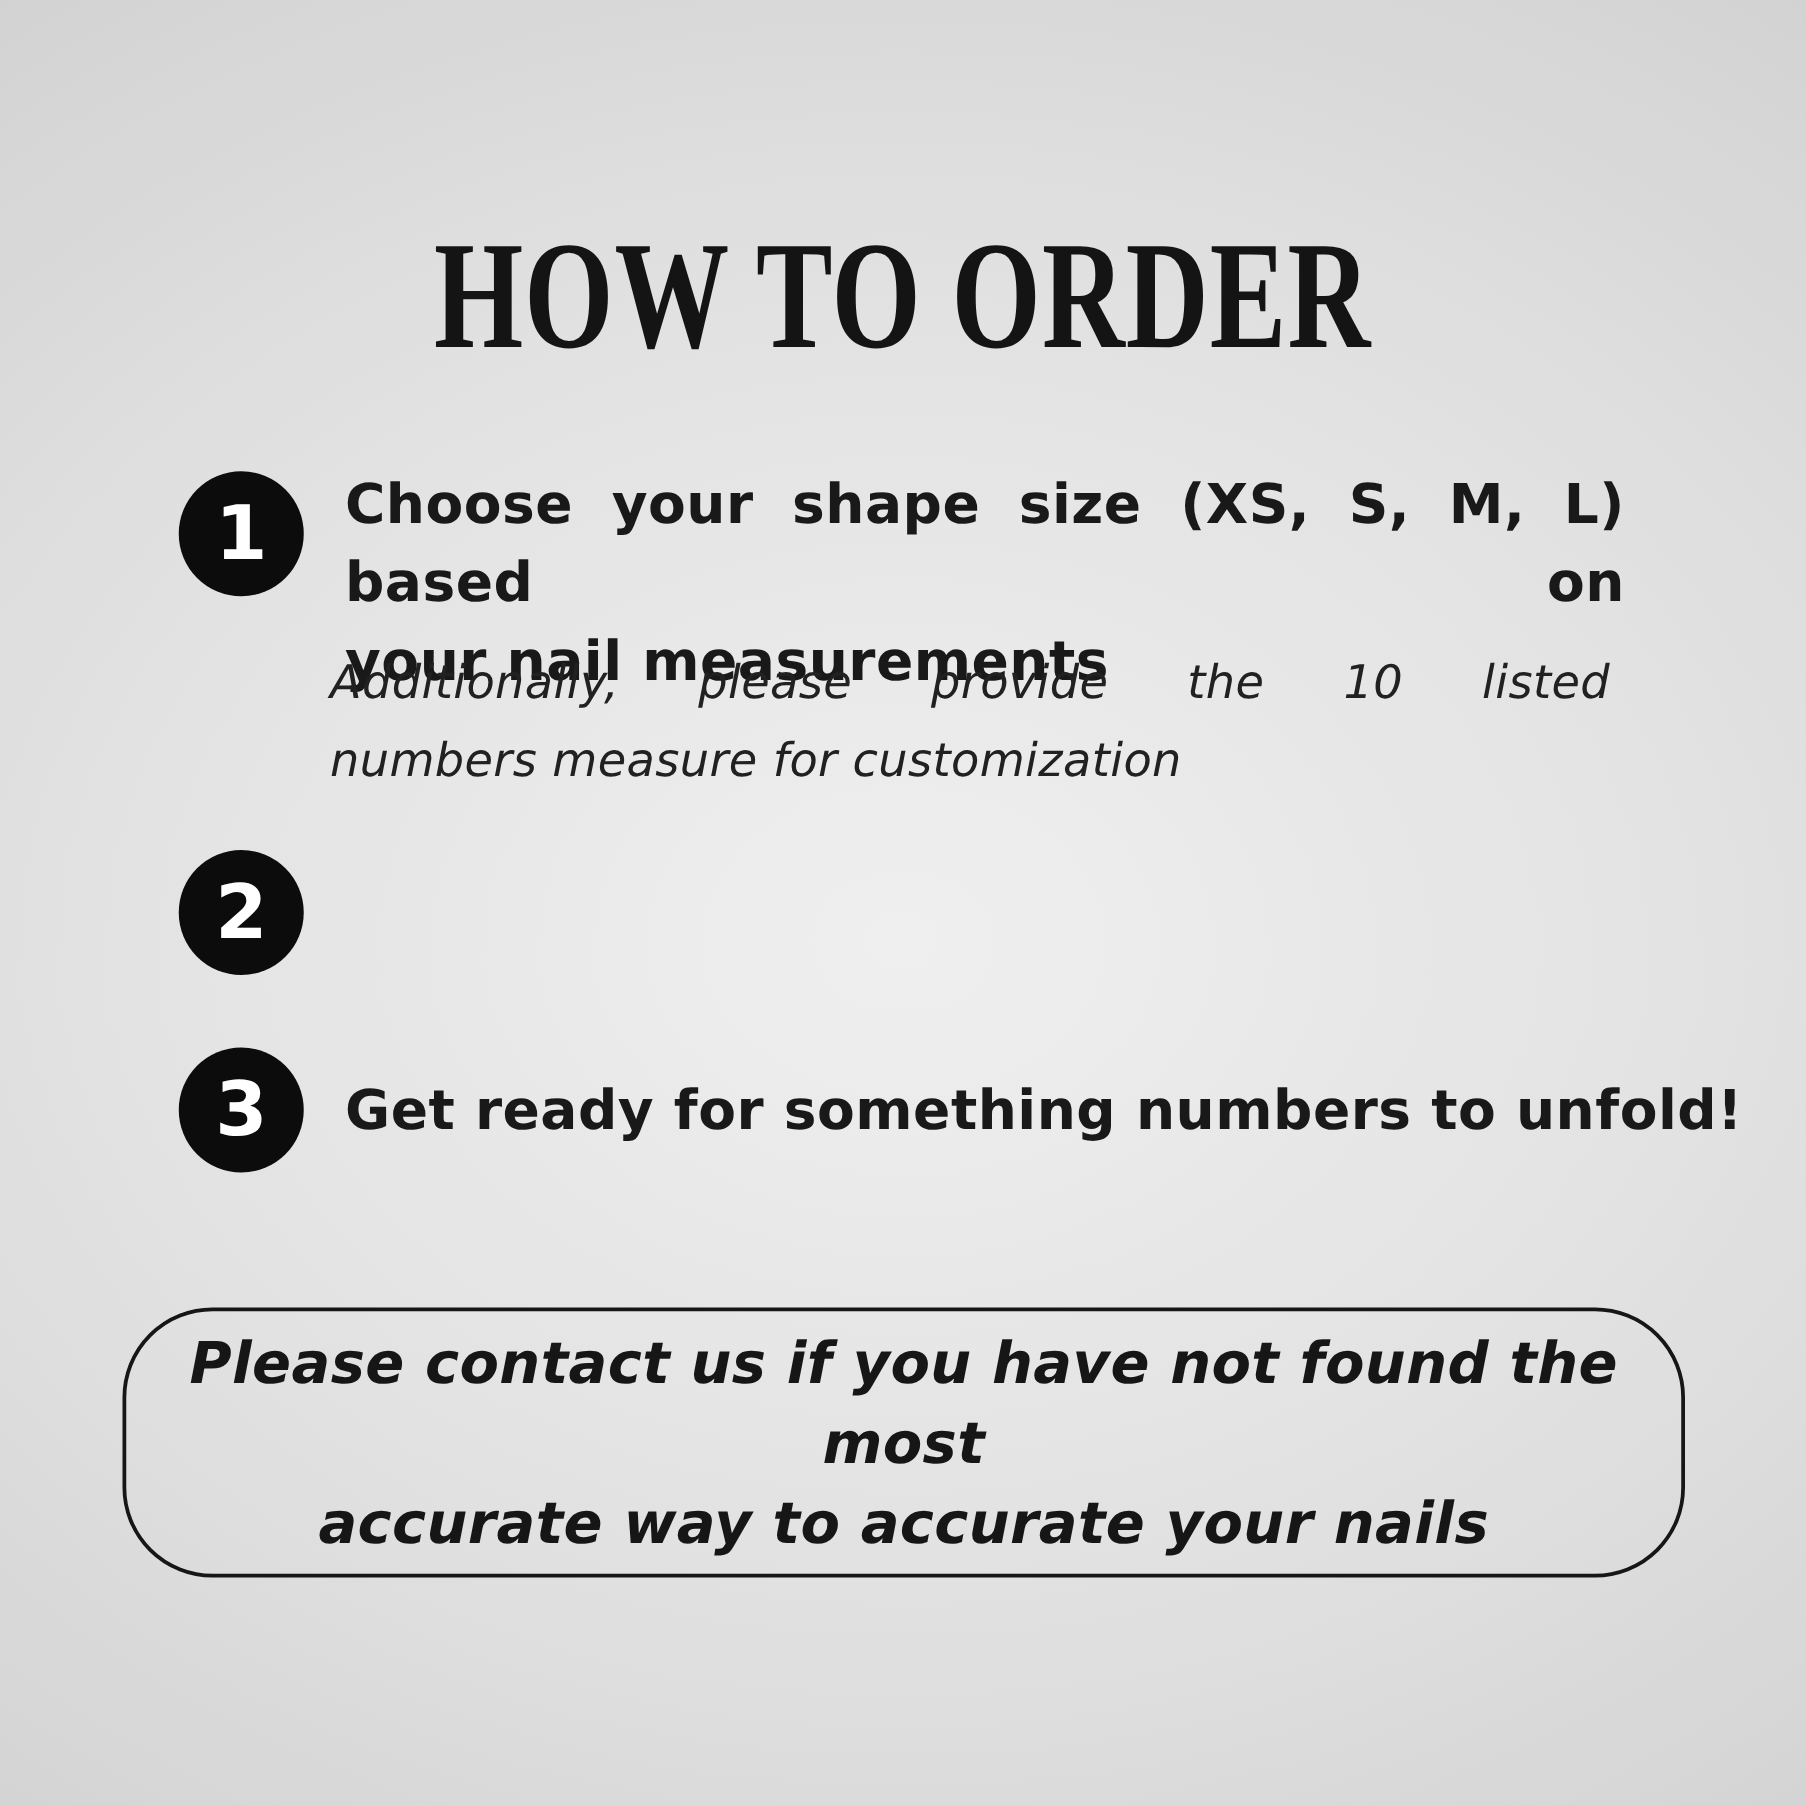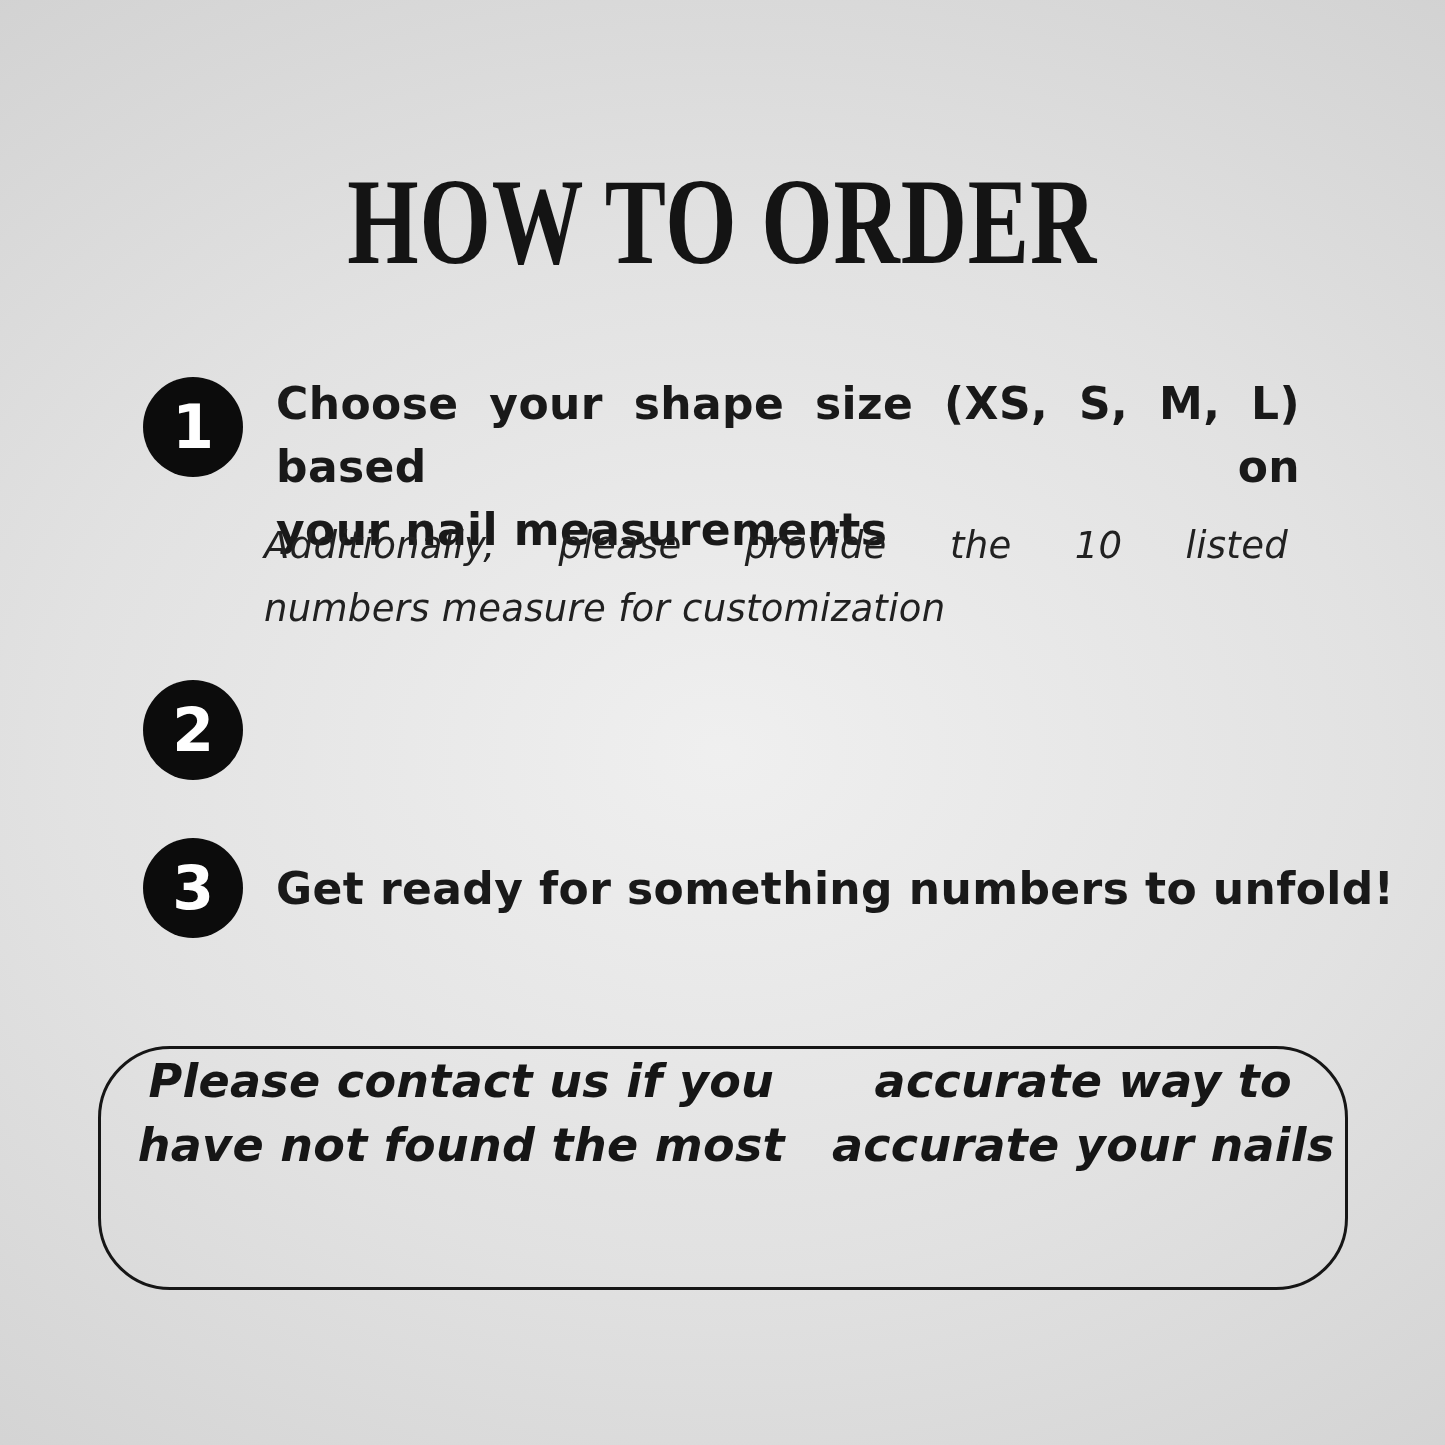--- a/index.html
+++ b/index.html
@@ -13,21 +13,21 @@
       radial-gradient(95% 75% at 50% 52%, rgba(240,240,240,0.95) 0%, rgba(226,226,226,0.9) 48%, rgba(205,205,205,0.95) 100%),
       linear-gradient(180deg, #d9d9d9 0%, #e3e3e3 55%, #d6d6d6 100%);
   }
 
   
   .title {
     position: absolute;
     top: 160px;
     left: 0;
     right: 0;
-    margin: 0;
+    margin: 16px;
     text-align: center;
   }
   .title-inner {
     display: inline-block;
     font-family: "Liberation Serif", "DejaVu Serif", serif;
     font-weight: 700;
     font-size: 108px;
     line-height: 1;
     letter-spacing: 1px;
     color: #141414;
@@ -90,26 +90,26 @@
     letter-spacing: 0.3px;
     color: #212121;
   }
 
   
   .footer-box {
     position: absolute;
     left: 98px;
     top: 1046px;
     width: 1250px;
-    height: 244px;
+    height: 216px;
     box-sizing: border-box;
     border: 3px solid #161616;
     border-radius: 72px;
     display: flex;
-    flex-direction: row;
+    flex-direction: column;
     justify-content: center;
     text-align: center;
     font-weight: 700;
     font-style: italic;
     font-size: 46px;
     line-height: 64px;
     letter-spacing: 0.3px;
     color: #161616;
   }
 </style>

